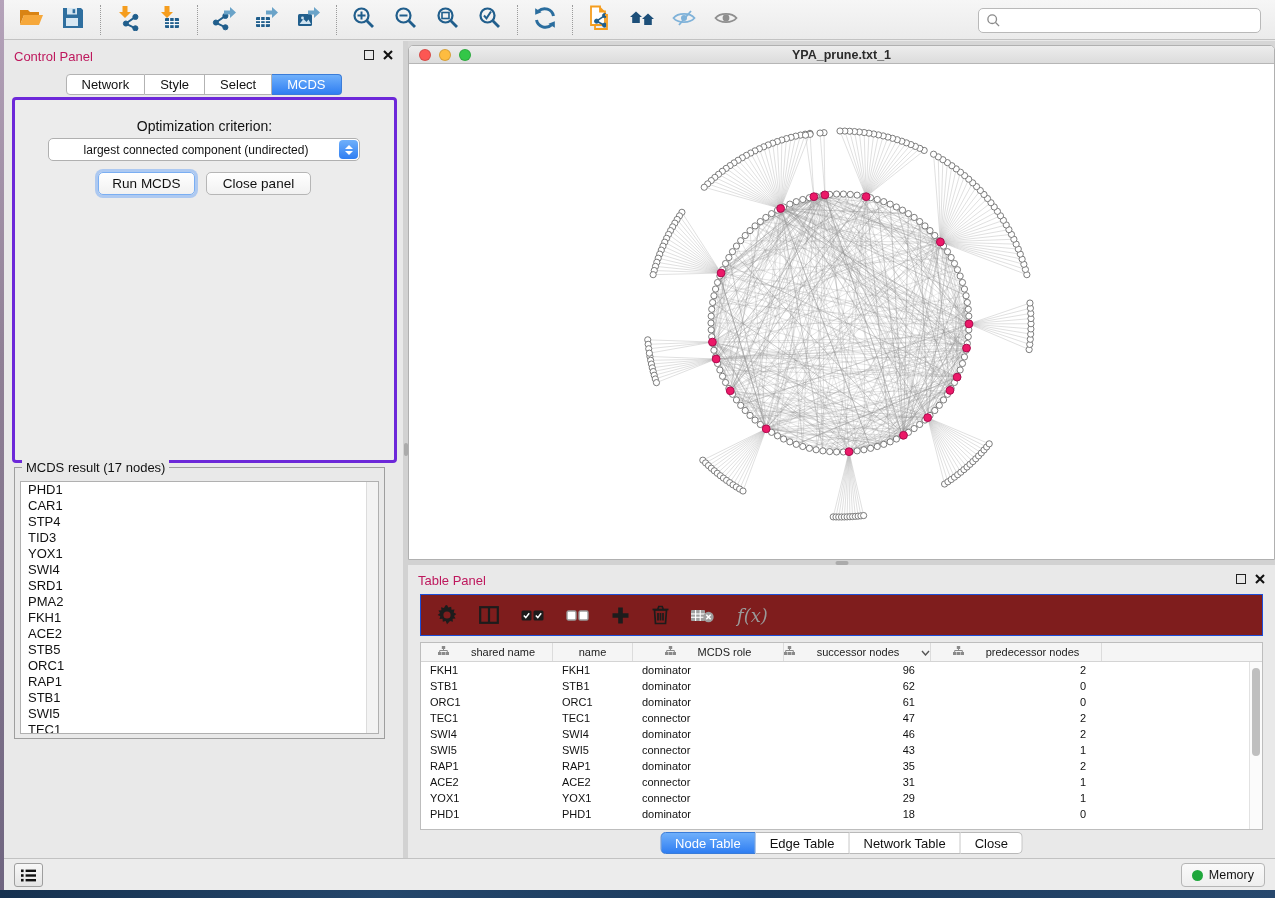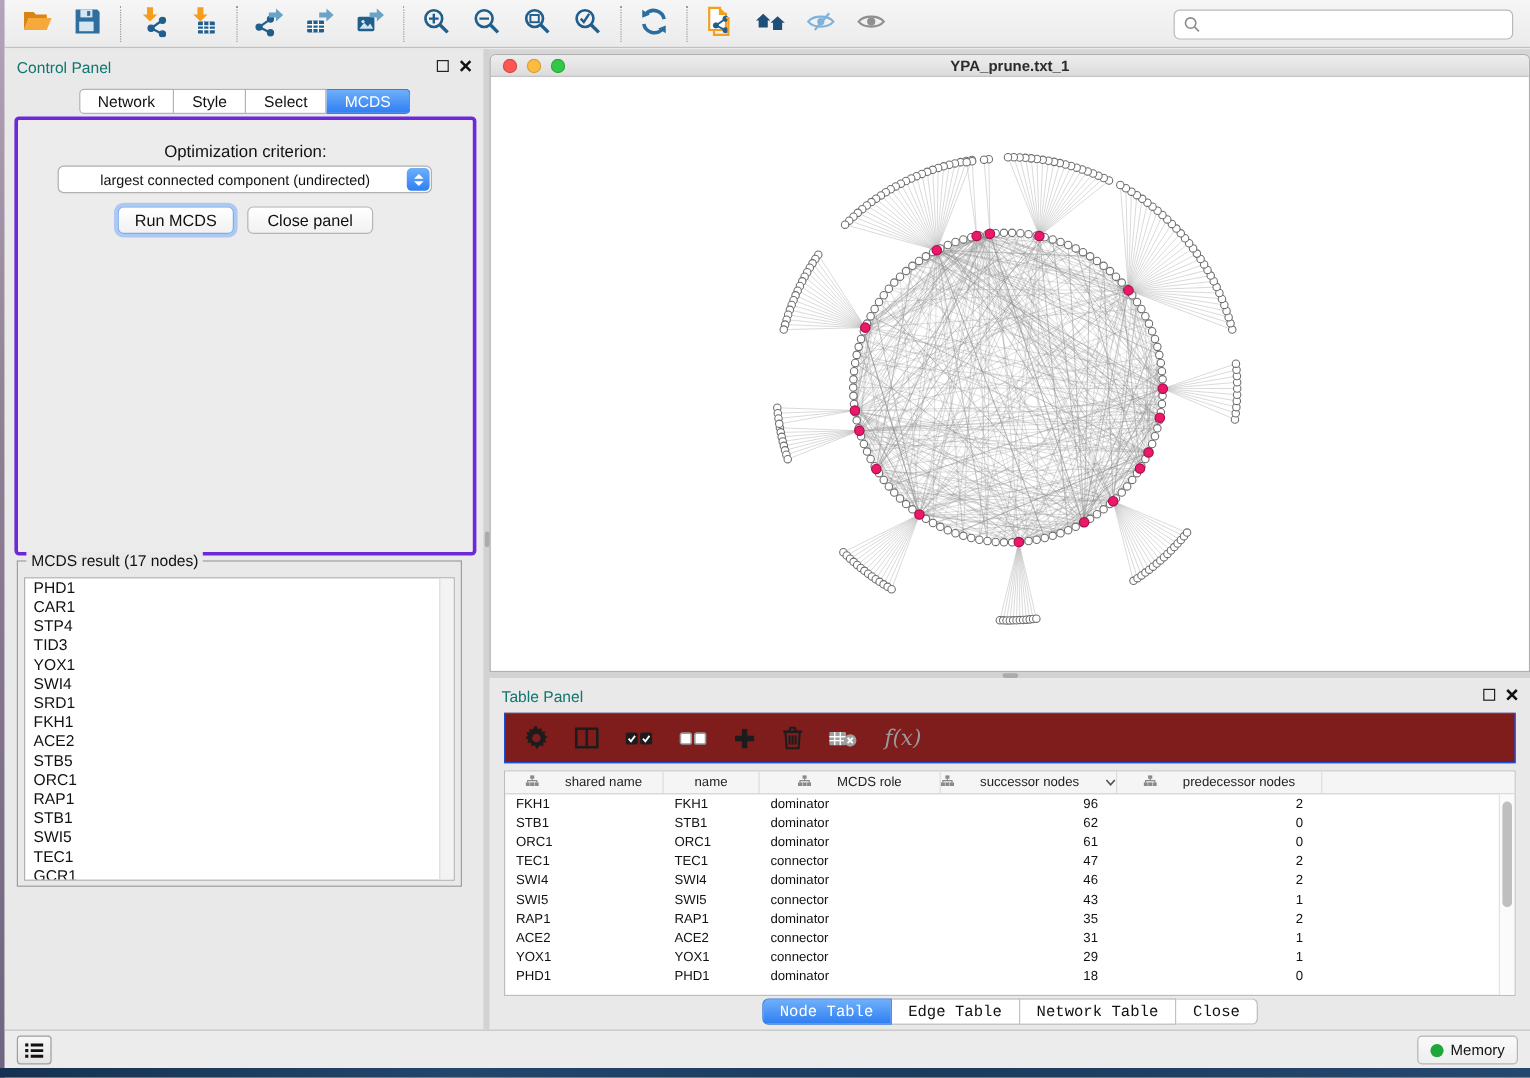--- a/index.html
+++ b/index.html
@@ -22,21 +22,21 @@
   .tb-btn svg{width:26px;height:26px;}
   #search-box{position:absolute;right:14px;top:8px;width:283px;height:25px;background:#fff;
     border:1px solid #b9b9b9;border-radius:5px;display:flex;align-items:center;padding-left:7px;gap:4px;}
   #search-box input{border:none;outline:none;flex:1;height:20px;font-size:12px;background:transparent;}
 
   
   #workspace{position:absolute;left:0;right:0;top:41px;bottom:32px;background:#d6d6d6;}
 
   
   #control-panel{position:absolute;left:0;top:0;width:399px;height:100%;background:#e9e9e9;}
-  .panel-title{position:absolute;left:10px;top:8px;font-size:13px;color:#0f766e;}
+  .panel-title{position:absolute;left:10px;top:8px;font-size:13px;color:#be185d;}
   .panel-head-icons{position:absolute;right:10px;top:9px;display:flex;gap:9px;align-items:center;}
   .float-glyph{width:10px;height:10px;border:1.5px solid #222;display:inline-block;background:transparent;}
   .close-glyph svg{width:10px;height:10px;display:block;}
   #cp-tabs{position:absolute;left:50%;transform:translateX(-50%);top:33px;display:flex;height:21px;}
   .seg-tab{height:21px;padding:0 15px;font-size:13px;color:#111;background:#fff;
     border:1px solid #b3b3b3;border-left:none;display:flex;align-items:center;cursor:default;}
   .seg-tab:first-child{border-left:1px solid #b3b3b3;border-radius:4px 0 0 4px;}
   .seg-tab:last-child{border-radius:0 4px 4px 0;}
   .seg-tab.selected{background:linear-gradient(#6fb0fb,#2f7ef2);color:#fff;border-color:#3a7cd8;}
   #cp-body{position:absolute;left:8px;width:385px;top:56px;height:366px;background:#ececec;
@@ -99,21 +99,21 @@
   #tp-header{display:flex;height:19px;background:#f5f5f5;border-bottom:1px solid #d4d4d4;}
   .th-cell{display:flex;align-items:center;justify-content:center;gap:22px;font-size:11px;color:#222;
     border-right:1px solid #dcdcdc;overflow:hidden;white-space:nowrap;cursor:default;}
   .th-filler{flex:1;border-right:none;}
   #tp-body .tr{display:flex;height:16px;align-items:center;}
   .td{font-size:11px;color:#111;overflow:hidden;white-space:nowrap;}
   .td.left{padding-left:9px;text-align:left;}
   .td.right{padding-right:16px;text-align:right;}
   #tp-scroll{position:absolute;right:0;top:19px;bottom:0;width:13px;background:#fbfbfb;border-left:1px solid #e2e2e2;}
   #tp-thumb{position:absolute;left:2px;top:6px;width:8px;height:88px;background:#bfbfbf;border-radius:4px;}
-  #tp-tabs{position:absolute;left:50%;transform:translateX(-50%);top:267px;display:flex;height:22px;font-family:Liberation Mono, monospace;}
+  #tp-tabs{position:absolute;left:50%;transform:translateX(-50%);top:267px;display:flex;height:22px;}
   .bt-tab{height:22px;padding:0 14px;font-size:13px;color:#111;background:#fff;border:1px solid #b9b9b9;
     border-left:none;display:flex;align-items:center;cursor:default;}
   .bt-tab:first-child{border-left:1px solid #b9b9b9;border-radius:5px 0 0 5px;}
   .bt-tab:last-child{border-radius:0 5px 5px 0;}
   .bt-tab.selected{background:linear-gradient(#6fb0fb,#2f7ef2);color:#fff;border-color:#3a7cd8;}
 
   
   #status-bar{position:absolute;left:0;right:0;bottom:0;height:32px;background:#ececec;border-top:1px solid #c2c2c2;}
   #panels-btn{position:absolute;left:10px;top:4px;width:29px;height:24px;background:linear-gradient(#f8f8f8,#e4e4e4);
     border:1px solid #9e9e9e;border-radius:3px;display:flex;align-items:center;justify-content:center;}
@@ -335,20 +335,21 @@
         <span id="mcds-legend">MCDS result (17 nodes)</span>
         <div id="mcds-list">
           <div id="mcds-items">
               <div class="mcds-item">PHD1</div>
               <div class="mcds-item">CAR1</div>
               <div class="mcds-item">STP4</div>
               <div class="mcds-item">TID3</div>
               <div class="mcds-item">YOX1</div>
               <div class="mcds-item">SWI4</div>
               <div class="mcds-item">SRD1</div>
+              <div class="mcds-item">PMA2</div>
               <div class="mcds-item">FKH1</div>
               <div class="mcds-item">ACE2</div>
               <div class="mcds-item">STB5</div>
               <div class="mcds-item">ORC1</div>
               <div class="mcds-item">RAP1</div>
               <div class="mcds-item">STB1</div>
               <div class="mcds-item">SWI5</div>
               <div class="mcds-item">TEC1</div>
               <div class="mcds-item">GCR1</div>
             </div>

